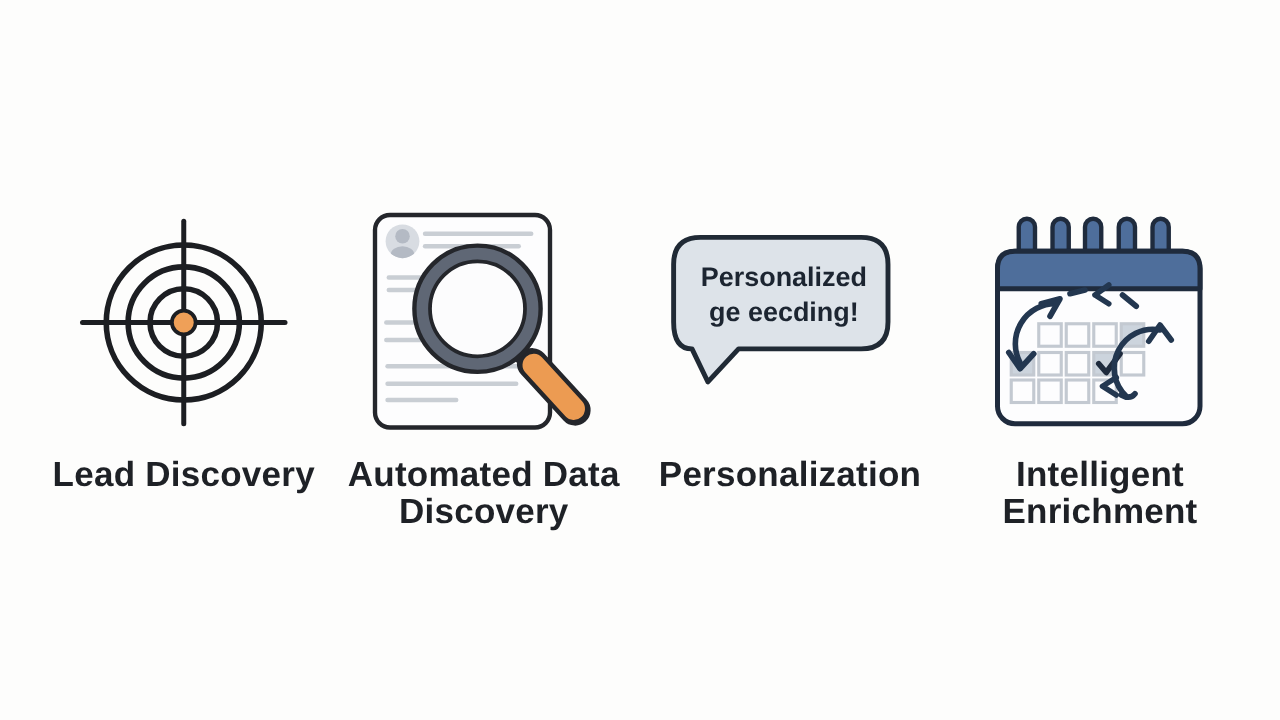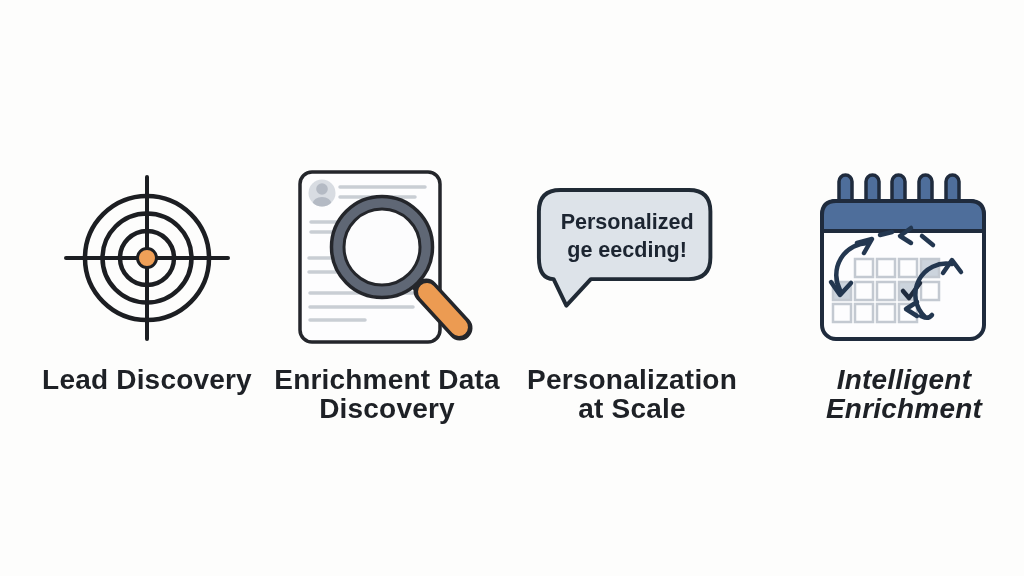--- a/index.html
+++ b/index.html
@@ -14,21 +14,21 @@
     position: absolute;
     top: 160px;
     width: 240px;
     display: flex;
     flex-direction: column;
     align-items: center;
   }
   .f0 { left: 27px; }
   .f1 { left: 267px; }
   .f2 { left: 512px; }
-  .f3 { left: 784px; font-style: italic; }
+  .f3 { left: 760px; }
   .icon-box {
     height: 195px;
     width: 100%;
     display: flex;
     align-items: center;
     justify-content: center;
   }
   .icon-box.bubble-box { align-items: flex-start; padding-top: 26px; box-sizing: border-box; text-align: center; }
   .label {
     margin-top: 10px;
@@ -101,36 +101,35 @@
         <line x1="124" y1="120" x2="136" y2="132" stroke="#565d68" stroke-width="9"></line>
         <line x1="136" y1="131" x2="170" y2="168" stroke="#24262b" stroke-width="25" stroke-linecap="round"></line>
         <line x1="137" y1="132" x2="169" y2="167" stroke="#ec9b52" stroke-width="18" stroke-linecap="round"></line>
         <circle cx="92" cy="87" r="44" fill="#fcfcfd" stroke="#5f6775" stroke-width="11"></circle>
         <circle cx="92" cy="87" r="50.5" fill="none" stroke="#24262b" stroke-width="3.5"></circle>
         <circle cx="92" cy="87" r="38" fill="none" stroke="#24262b" stroke-width="3"></circle>
       </g>
     </svg>
   </div>
   <div class="label">
-    <div>Enrichment Data</div>
+    <div>Automated Data</div>
     <div>Discovery</div>
   </div>
 </div>
 
 <div class="feature f2">
   <div class="icon-box bubble-box">
     <svg width="196" height="147" viewBox="0 0 200 150">
       <path d="M 27 4 H 158 Q 180 4 180 26 V 73 Q 180 95 158 95 H 58 L 33 122 L 20 95 Q 5 95 5 73 V 26 Q 5 4 27 4 Z" fill="#dde3e9" stroke="#202a35" stroke-width="4" stroke-linejoin="round"></path>
       <text class="bubble-text" x="95" y="44">Personalized</text>
       <text class="bubble-text" x="95" y="72">ge eecding!</text>
     </svg>
   </div>
   <div class="label">
     <div>Personalization</div>
-    <div>at Scale</div>
   </div>
 </div>
 
 <div class="feature f3">
   <div class="icon-box">
     <svg width="176" height="178" viewBox="0 0 176 178">
 
       <g fill="#4e6e9b" stroke="#1f2b3d" stroke-width="3.5">
         <rect x="23" y="6" width="13" height="33" rx="6.5"></rect>
         <rect x="50" y="6" width="13" height="33" rx="6.5"></rect>

